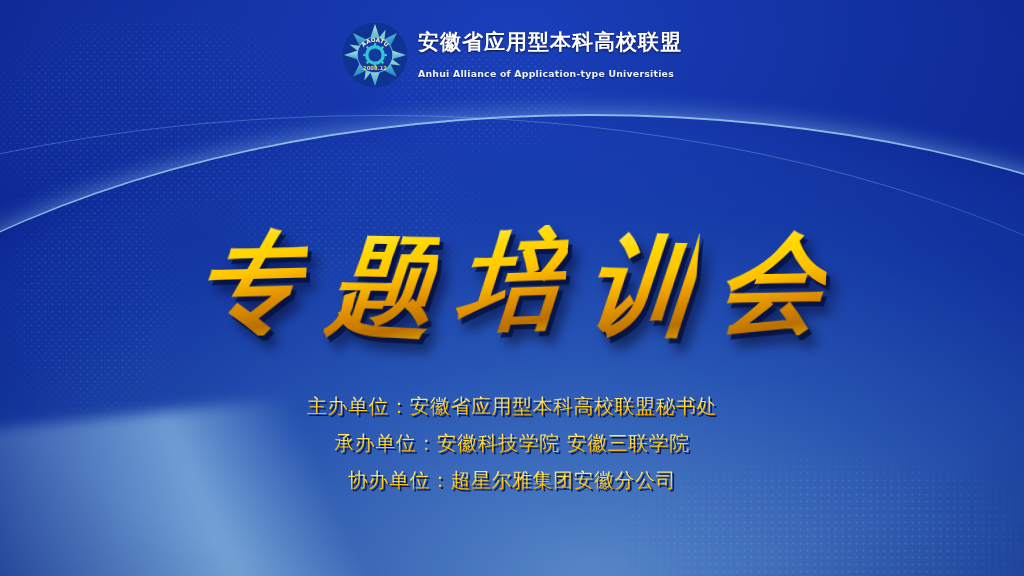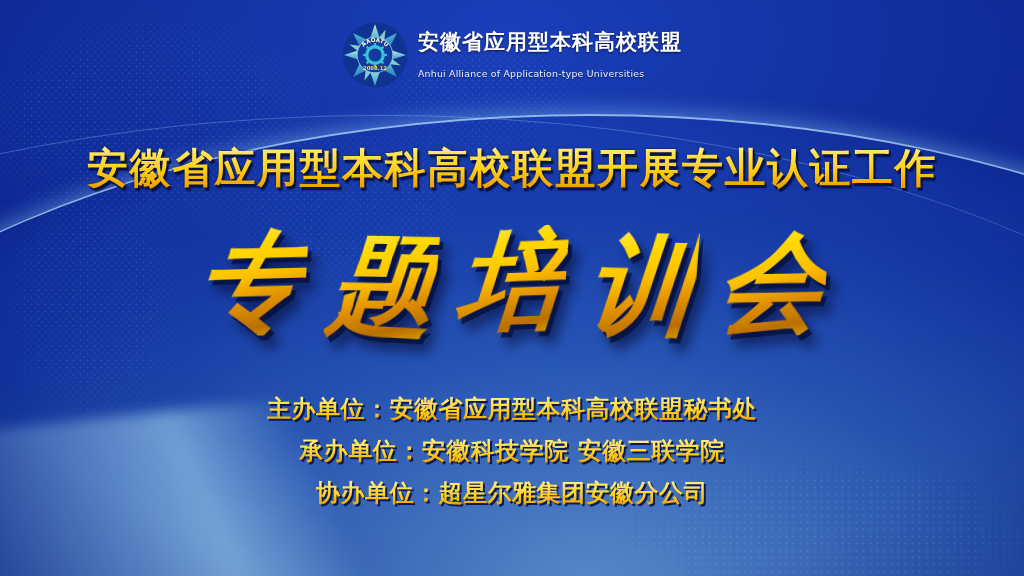--- a/index.html
+++ b/index.html
@@ -115,21 +115,21 @@
     font-size: 21px;
     font-weight: bold;
     letter-spacing: 1px;
     line-height: 1.08;
     text-shadow: 0 1px 2px rgba(0,0,20,0.7);
     white-space: nowrap;
   }
   .logo-en {
     color: #eef4ff;
     font-size: 9.3px;
-    font-weight: normal;
+    font-weight: bold;
     letter-spacing: 0.25px;
     margin-top: 14px;
     white-space: nowrap;
     text-shadow: 0 1px 1px rgba(0,0,20,0.6);
   }
 
   
   .headline {
     position: absolute;
     left: 0; right: 0;
@@ -182,22 +182,22 @@
   .info-block {
     position: absolute;
     left: 0; right: 0;
     top: 393px;
     display: flex;
     flex-direction: column;
     align-items: center;
     gap: 10px;
   }
   .info-line {
-    font-size: 24px;
-    font-weight: bold;
+    font-size: 20px;
+    font-weight: normal;
     letter-spacing: 0.5px;
     white-space: nowrap;
     display: flex;
     align-items: baseline;
     background: linear-gradient(180deg, #fff3ab 0%, #ffe25a 30%, #ffd01a 58%, #f0a800 84%, #d98c00 100%);
     -webkit-background-clip: text;
     background-clip: text;
     color: transparent;
     filter: drop-shadow(2px 2px 0px rgba(8,18,70,0.9));
   }
@@ -275,21 +275,20 @@
       </text>
       <text x="50" y="72" font-size="8" font-weight="bold" fill="#ffd84d" text-anchor="middle" font-family="'DejaVu Sans','Liberation Sans',sans-serif">2008.12</text>
     </svg>
 
     <div class="logo-text-wrap">
       <div class="logo-cn">安徽省应用型本科高校联盟</div>
       <div class="logo-en">Anhui Alliance of Application-type Universities</div>
     </div>
   </div>
 
-  <div class="headline">安徽省应用型本科高校联盟开展专业认证工作</div>
 
   <div class="calligraphy">
     <span>专</span>
     <span>题</span>
     <span>培</span>
     <span>训</span>
     <span>会</span>
   </div>
 
   <div class="info-block">

